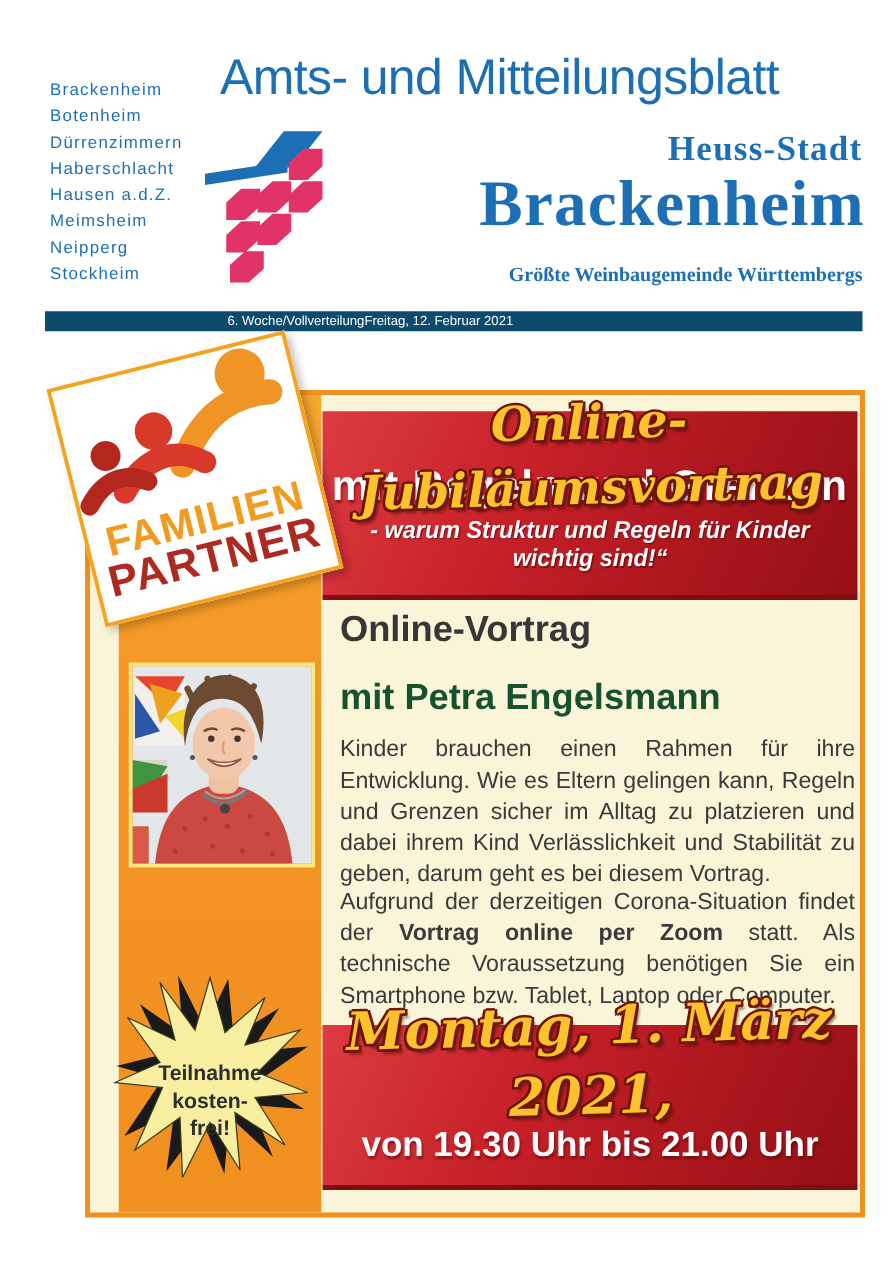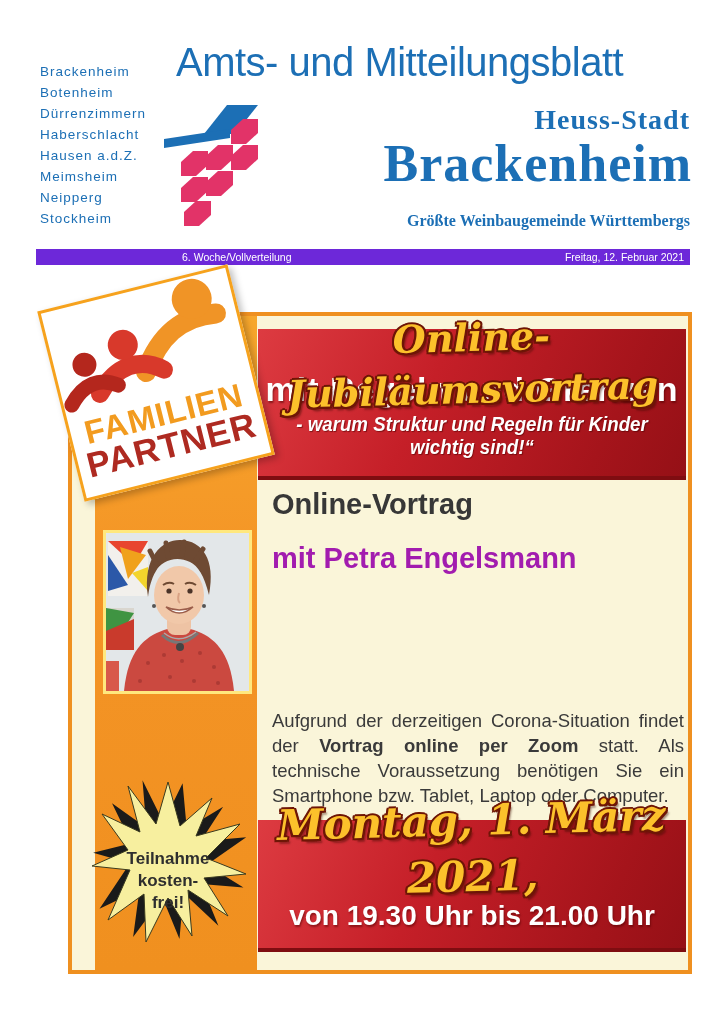--- a/index.html
+++ b/index.html
@@ -6,22 +6,22 @@
   body { background:#ffffff; font-family:"Liberation Sans", sans-serif; }
   .page { position:relative; width:716px; height:1020px; background:#ffffff; overflow:hidden; margin:0 auto; }
 
   
   .towns { position:absolute; left:40px; top:61px; color:#1c6fb5; font-size:13.5px; letter-spacing:1px; line-height:21px; }
   .main-title { position:absolute; left:176px; top:40px; color:#1c6fb5; font-size:40px; letter-spacing:-0.5px; }
   .grape-logo { position:absolute; left:158px; top:97px; }
   .heuss { position:absolute; right:26px; top:104px; color:#1c6fb5; font-family:"Liberation Serif", serif; font-weight:bold; font-size:28px; letter-spacing:1px; }
   .bracken { position:absolute; right:24px; top:134px; color:#1c6fb5; font-family:"Liberation Serif", serif; font-weight:bold; font-size:52px; letter-spacing:1px; }
   .tagline { position:absolute; right:26px; top:212px; color:#1c6fb5; font-family:"Liberation Serif", serif; font-weight:bold; font-size:16px;text-align:right; }
-  .issue-bar { position:absolute; left:36px; top:249px; width:654px; height:16px; background:#6d28d9; color:#fff;
-               font-size:10.5px; display:flex; align-items:center; justify-content:space-between; padding:0 6px; }
+  .issue-bar { position:absolute; left:36px; top:249px; width:654px; height:16px; background:#0c4a6e; color:#fff;
+               font-size:10.5px; display:flex; align-items:center; padding:0 6px; }
   .issue-bar .lft { margin-left:140px; }
 
   
   .flyer { position:absolute; left:68px; top:312px; width:624px; height:662px; background:#faf5d9; border:4px solid #ef9020; }
   .yellow-sq { position:absolute; left:20px; top:0; width:120px; height:184px; background:#fcd13a; }
   .orange-col { position:absolute; left:23px; top:0; width:162px; height:100%;
                 background:linear-gradient(180deg,#f7a72c 0%,#f49426 40%,#f0901f 100%); }
 
   .red-banner { position:absolute; left:186px; width:428px; text-align:center;
                 background:linear-gradient(115deg,#dd3b41 0%,#c51f28 40%,#a5141b 80%,#951016 100%);
@@ -36,21 +36,21 @@
                         0 -2px 0 #6e1606, 0 2px 0 #6e1606, -2px 0 0 #6e1606, 2px 0 0 #6e1606,
                         3px 4px 2px rgba(60,10,0,0.45); }
   .script1 { top:-17px; font-size:38px; line-height:52px; }
   .script2 { top:-27px; font-size:42px; line-height:56px; }
 
   .ban-t1 { color:#fff; font-weight:bold; font-size:31px; line-height:33px; letter-spacing:1px; text-shadow:1px 2px 2px rgba(80,0,0,0.55); }
   .ban-t2 { color:#fff; font-weight:bold; font-size:34px; line-height:37px; letter-spacing:1px; text-shadow:1px 2px 2px rgba(80,0,0,0.55); }
   .ban-sub { color:#fff; font-weight:bold; font-style:italic; font-size:19.5px; margin-top:5px; transform:scaleX(0.96); text-shadow:1px 1px 1px rgba(80,0,0,0.6); }
 
   .h1a { position:absolute; left:200px; top:172px; font-size:29px; font-weight:bold; color:#373737; }
-  .h1b { position:absolute; left:200px; top:226px; font-size:29px; font-weight:bold; color:#a21caf; }
+  .h1b { position:absolute; left:200px; top:226px; font-size:29px; font-weight:bold; color:#14532d; }
   .para { position:absolute; left:200px; width:412px; font-size:18.5px; line-height:25px; color:#3a3a3a; text-align:justify; }
   .p1 { top:270px; }
   .p2 { top:392px; }
 
   .time-line { color:#fff; font-weight:bold; font-size:28px; line-height:32px; text-shadow:1px 2px 2px rgba(80,0,0,0.5);margin-top:44px; }
   .reg-line { color:#fff; font-weight:bold; font-size:20.5px; line-height:25px; text-shadow:1px 1px 1px rgba(80,0,0,0.5); }
   .reg-wrap { margin-top:7px; }
 
   .plogo { position:absolute; left:-14px; top:-31px; width:196px; height:196px; background:#fff;
            border:3px solid #f6a21d; transform:rotate(-14deg); z-index:6; box-shadow:3px 4px 7px rgba(0,0,0,0.25);
@@ -110,20 +110,21 @@
     <div class="orange-col"></div>
 
     <div class="red-banner top-banner">
       <div class="script script1">Online-Jubiläumsvortrag</div>
       <div class="ban-t2">mit Regeln und Grenzen</div>
       <div class="ban-sub">- warum Struktur und Regeln für Kinder wichtig sind!“</div>
     </div>
 
     <div class="h1a">Online-Vortrag</div>
     <div class="h1b">mit Petra Engelsmann</div>
+    <p class="para p1">Kinder brauchen einen Rahmen für ihre Entwicklung. Wie es Eltern gelingen kann, Regeln und Grenzen sicher im Alltag zu platzieren und dabei ihrem Kind Verlässlichkeit und Stabilität zu geben, darum geht es bei diesem Vortrag.</p>
     <p class="para p2"><span>Aufgrund der derzeitigen Corona-Situation findet der </span><b>Vortrag online per Zoom</b><span> statt. Als technische Voraussetzung benötigen Sie ein Smartphone bzw. Tablet, Laptop oder Computer.</span></p>
 
     <div class="red-banner date-banner">
       <div class="script script2">Montag, 1. März 2021,</div>
       <div class="time-line">von 19.30 Uhr bis 21.00 Uhr</div>
       <div class="reg-wrap">
       </div>
     </div>
 
     <div class="plogo">

